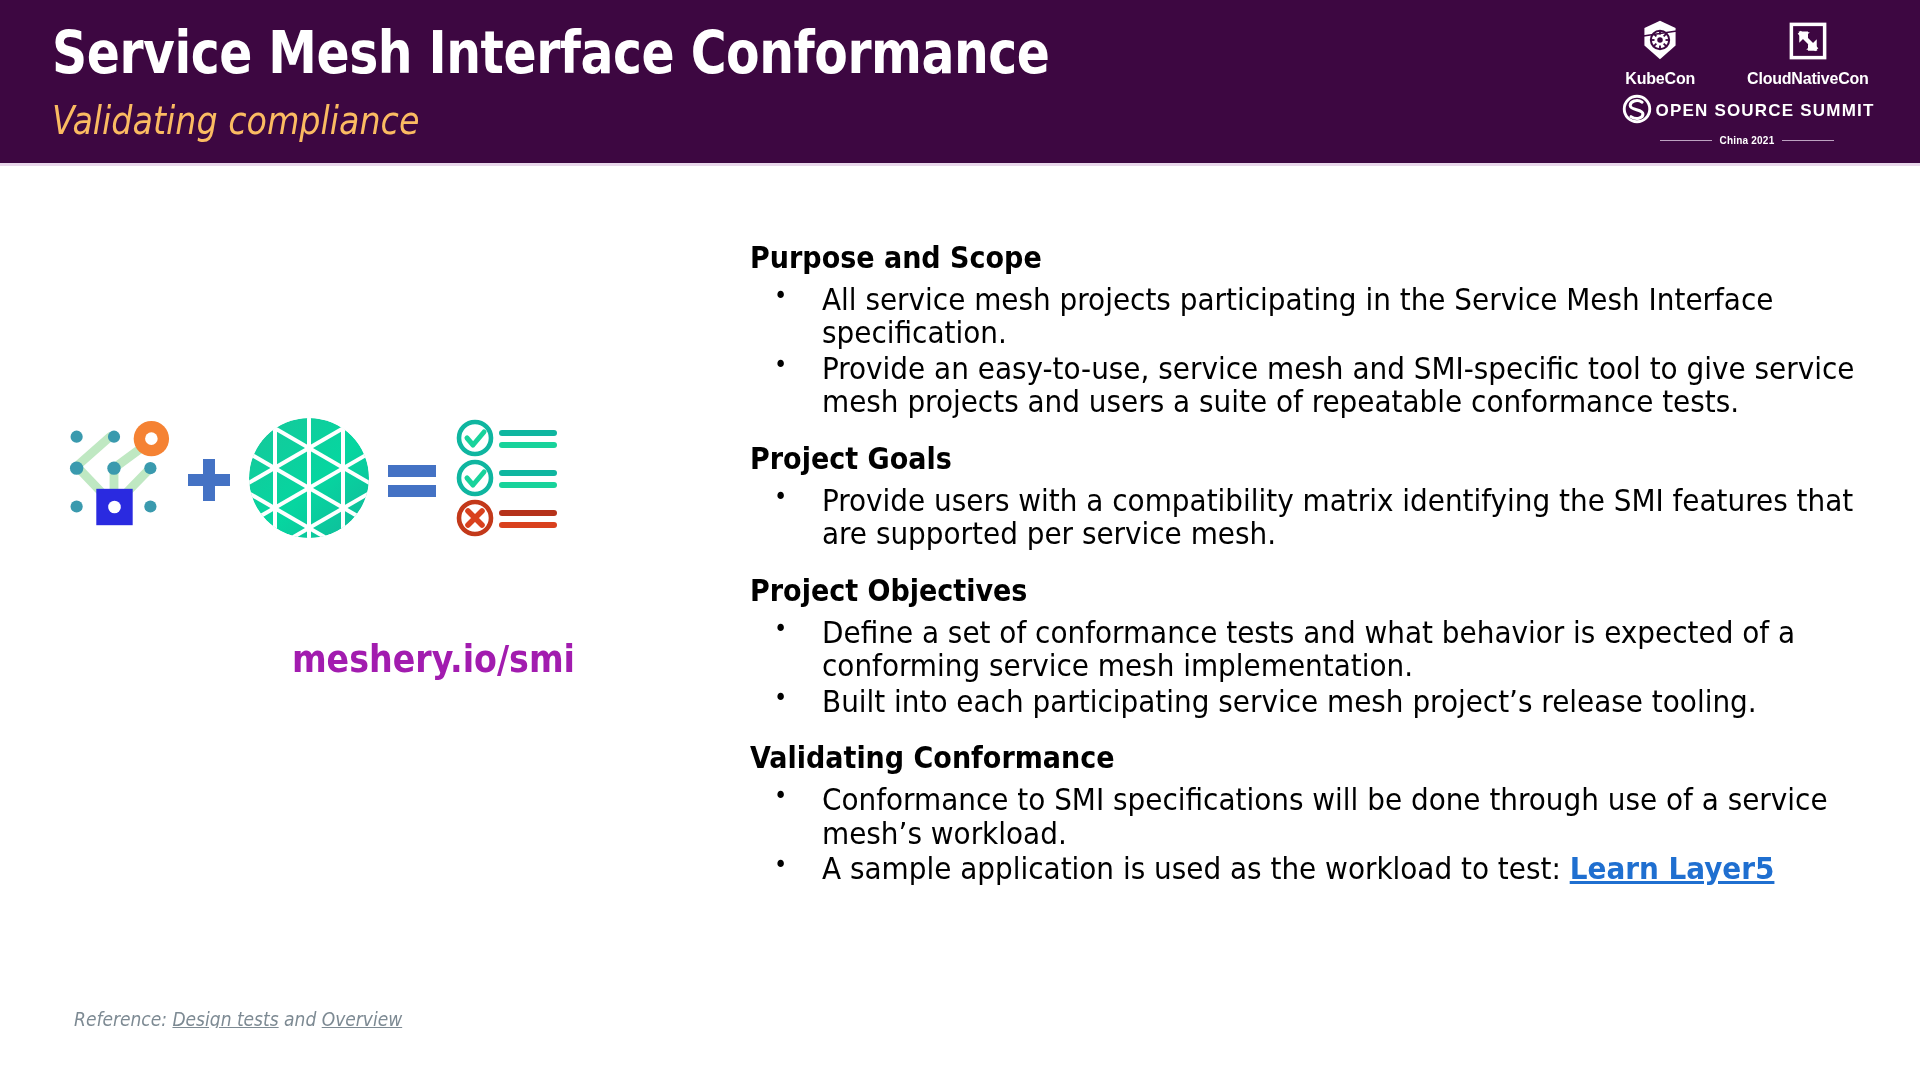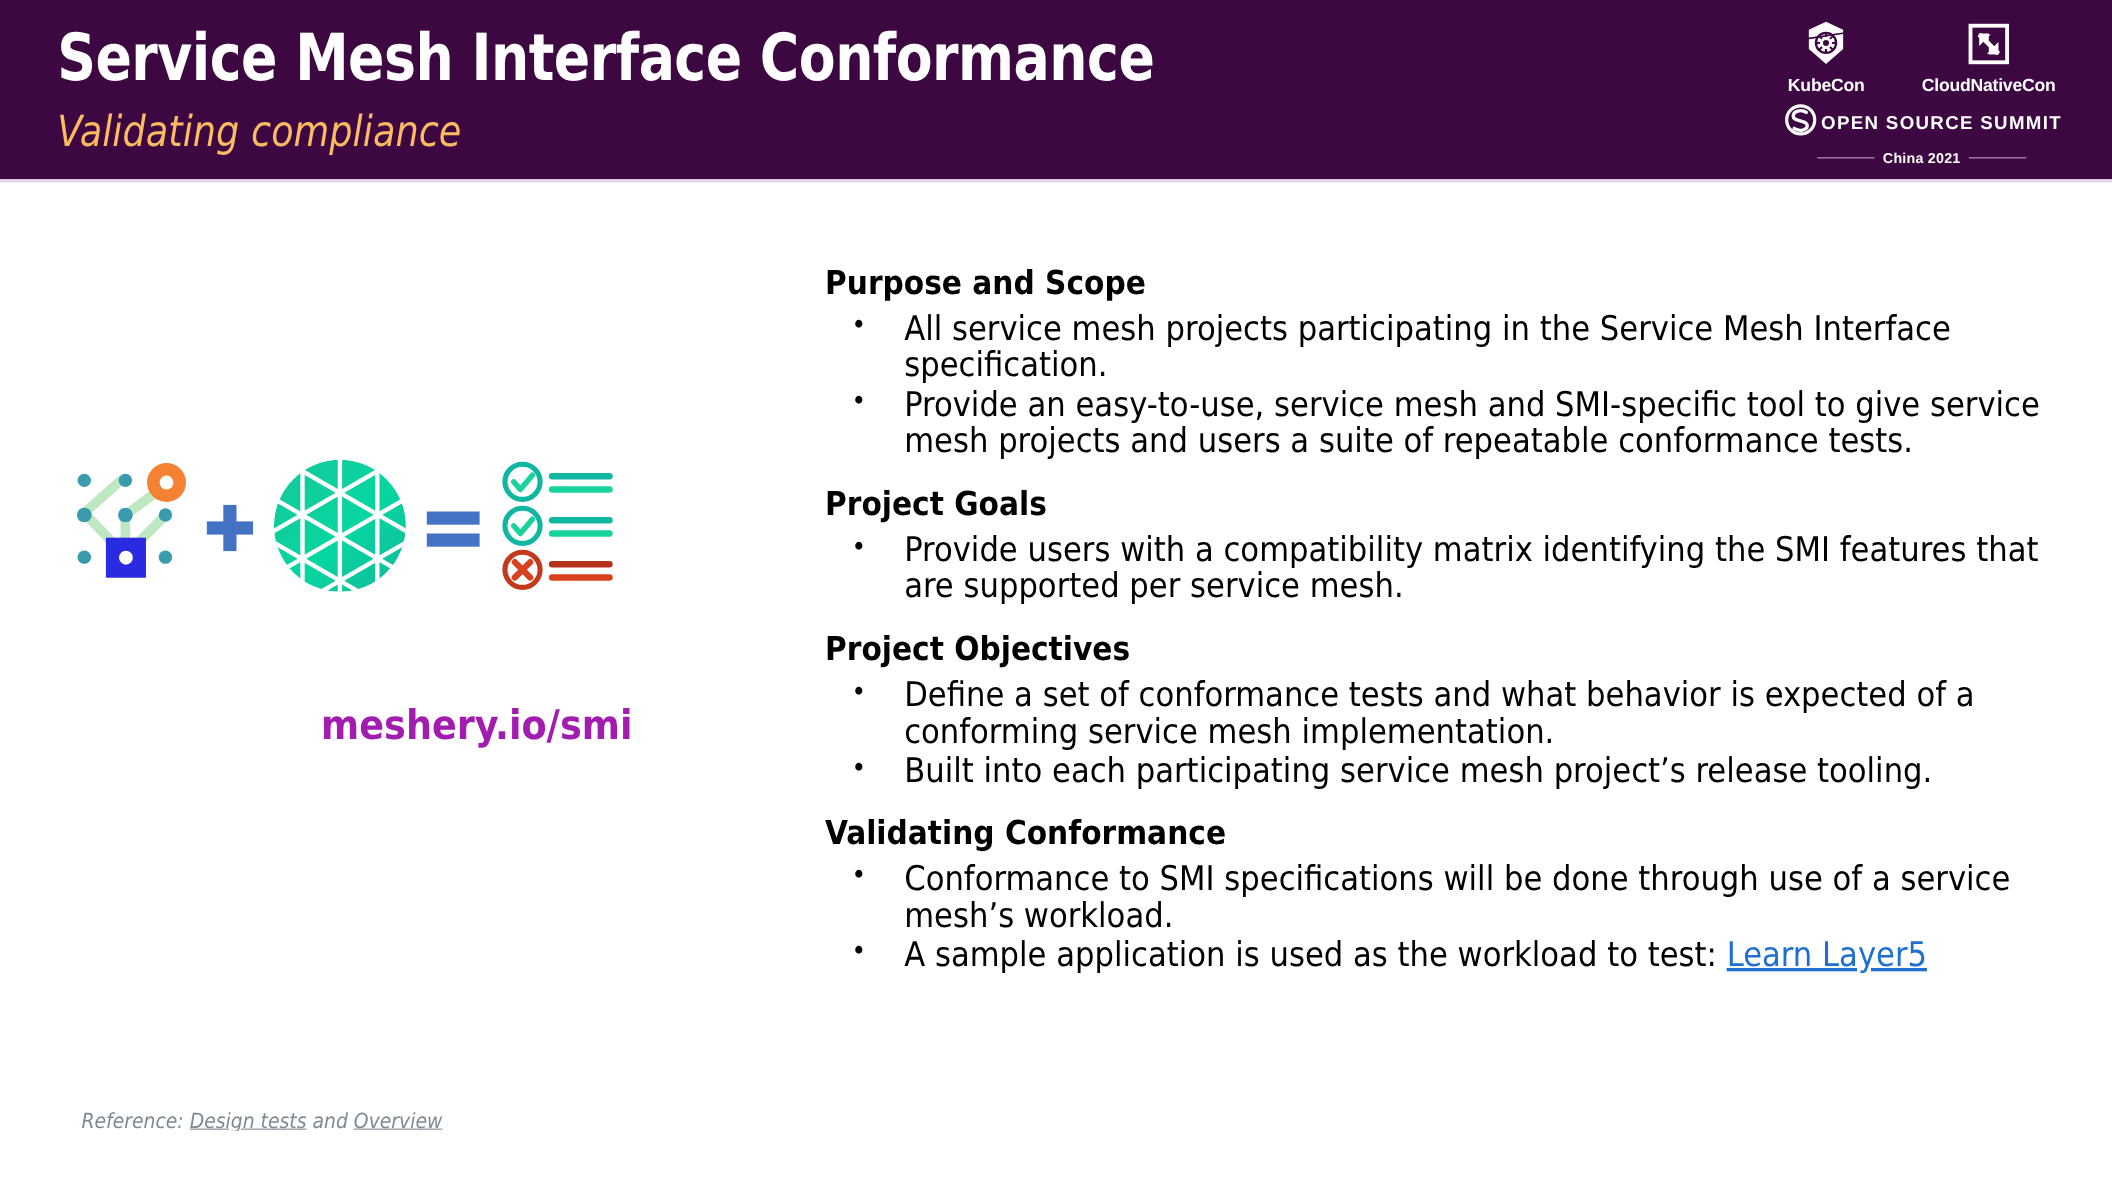--- a/index.html
+++ b/index.html
@@ -124,21 +124,21 @@
     justify-content: center;
     gap: 8px;
     margin-top: 5px;
   }
   .oss-rule {
     width: 52px;
     height: 1px;
     background: #bda2c1;
   }
   .oss-year {
-    font-size: 13px;
+    font-size: 10px;
     font-weight: bold;
     letter-spacing: 0.2px;
     white-space: nowrap;
   }
 
   
   .visual-row {
     position: absolute;
     left: 55px;
     top: 410px;
@@ -220,20 +220,21 @@
     position: absolute;
     left: 24px;
     top: -1px;
     font-size: 25px;
     color: #000000;
   }
   .inline-link {
     color: #1F6FD0;
     text-decoration: underline;
     cursor: pointer;
+    font-weight: bold;
   }
 </style>
 </head>
 <body>
 
 <div class="slide">
 
   <div class="header-band"></div>
   <div class="header-underline"></div>
 

